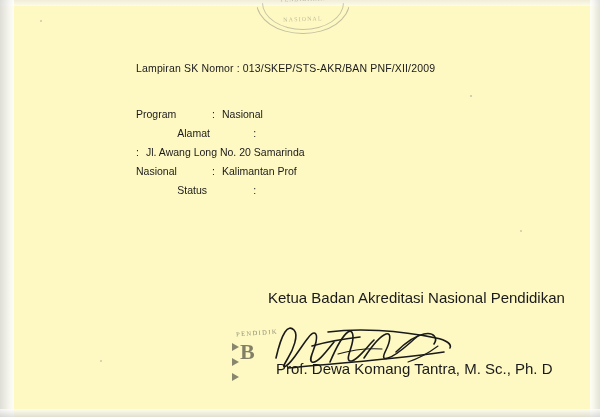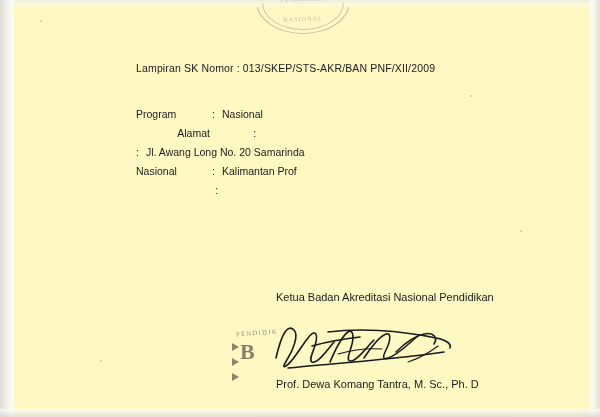--- a/index.html
+++ b/index.html
@@ -130,33 +130,33 @@
   .field-colon {
     width: 10px;
     flex: 0 0 10px;
   }
   .field-value {
     flex: 1 1 auto;
   }
 
   .closing {
     position: absolute;
+    left: 268px;
+    top: 288px;
+    font-size: 15px;
+    line-height: 19px;
+    color: #1a1a1a;
+    white-space: nowrap;
+  }
+
+  .sign-block {
+    position: absolute;
     left: 276px;
-    top: 288px;
-    font-size: 11px;
-    line-height: 19px;
-    color: #1a1a1a;
-    white-space: nowrap;
-  }
-
-  .sign-block {
-    position: absolute;
-    left: 276px;
-    top: 376px;
-    font-size: 11px;
+    top: 360px;
+    font-size: 15px;
     line-height: 17px;
     color: #1a1a1a;
     white-space: nowrap;
   }
 
   
   .signature {
     position: absolute;
     left: 268px;
     top: 318px;
@@ -242,20 +242,21 @@
     <div class="field-row">
       <span class="field-colon">:</span>
       <span class="field-value">Jl. Awang Long No. 20 Samarinda</span>
     </div>
     <div class="field-row">
       <span class="field-label">Nasional</span>
       <span class="field-colon">:</span>
       <span class="field-value">Kalimantan Prof</span>
     </div>
     <div class="field-row">
+      <span class="field-label">Status</span>
       <span class="field-colon">:</span>
     </div>
   </div>
 
   <div class="closing">
     <div>Ketua Badan Akreditasi Nasional Pendidikan</div>
   </div>
 
   <div class="seal">
     <div class="seal-word">PENDIDIK</div>

